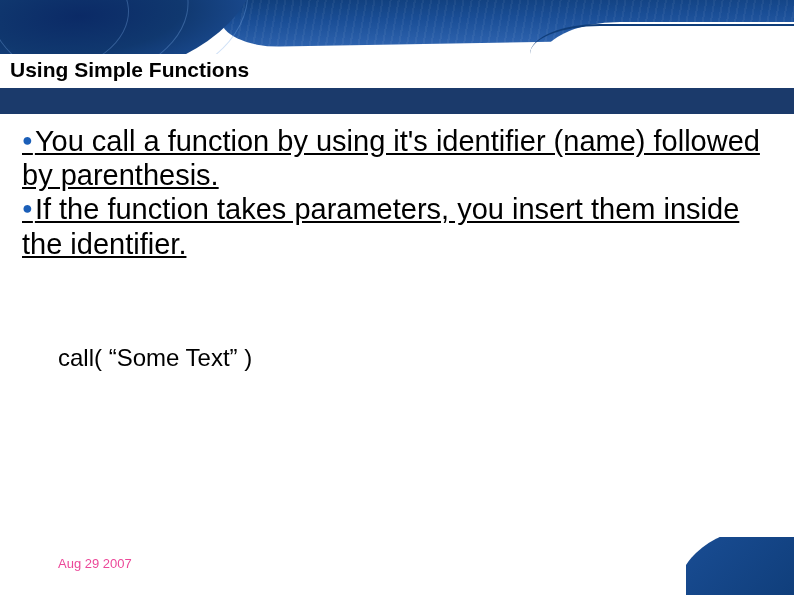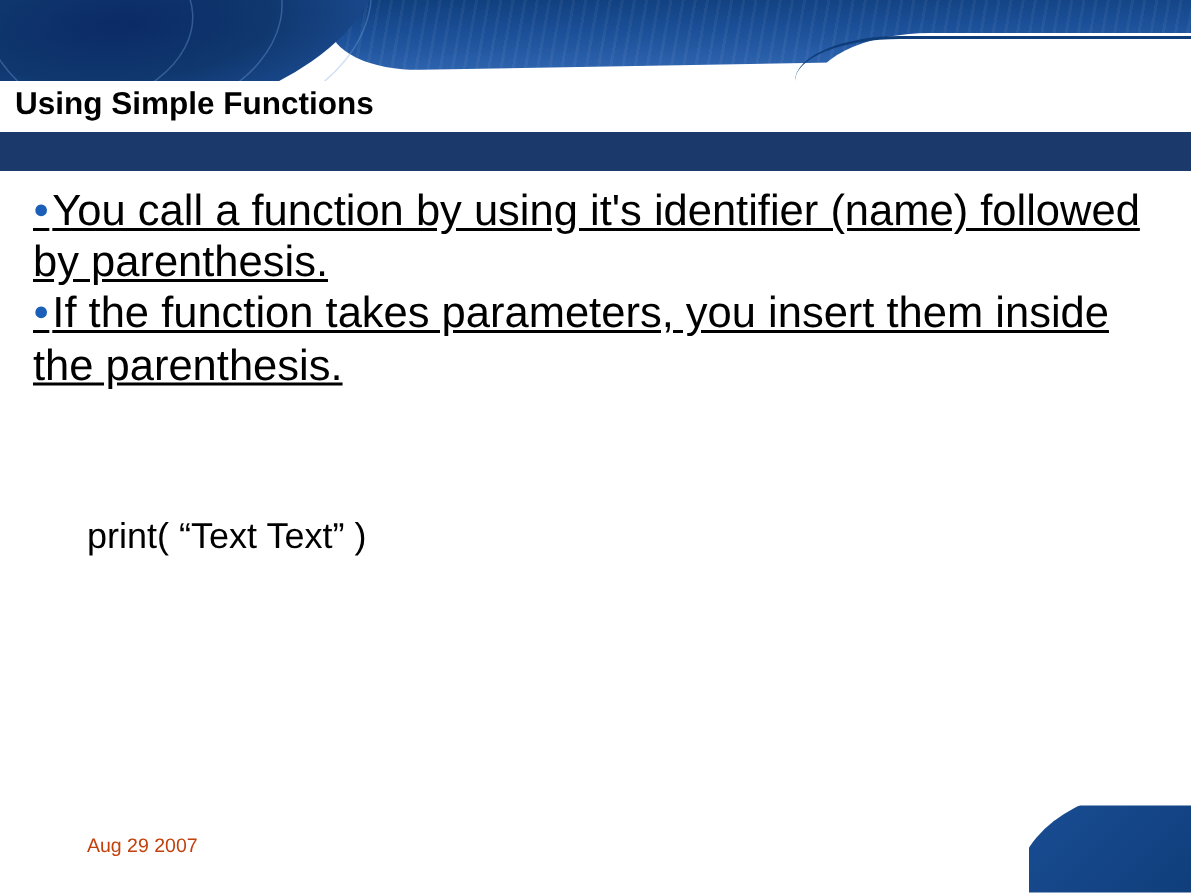--- a/index.html
+++ b/index.html
@@ -125,21 +125,21 @@
     left: 58px;
     font-size: 24px;
     color: #000;
   }
   
   .footer-date {
     position: absolute;
     bottom: 24px;
     left: 58px;
     font-size: 13px;
-    color: #c2410c;
+    color: #ec4899;
   }
   .footer-page {
     position: absolute;
     bottom: 20px;
     right: 26px;
     font-size: 20px;
     color: #000;
   }
   
   .corner-br {
@@ -192,25 +192,25 @@
 
   <div class="title">Using Simple Functions</div>
 
   <div class="navy-band"></div>
 
   <div class="body">
     <div>
       <span class="bullet-dot">●</span><span>You call a function by using it's identifier (name) followed by parenthesis.</span>
     </div>
     <div>
-      <span class="bullet-dot">●</span><span>If the function takes parameters, you insert them inside the parenthesis.</span>
+      <span class="bullet-dot">●</span><span>If the function takes parameters, you insert them inside the identifier.</span>
     </div>
   </div>
 
-  <div class="code-line">print( “Text Text” )</div>
+  <div class="code-line">call( “Some Text” )</div>
 
   <div class="footer-date">Aug 29 2007</div>
   <div class="footer-page">3</div>
 
   <div class="corner-br">
     <div class="fill"></div>
     <div class="edge"></div>
   </div>
 
 </div>

